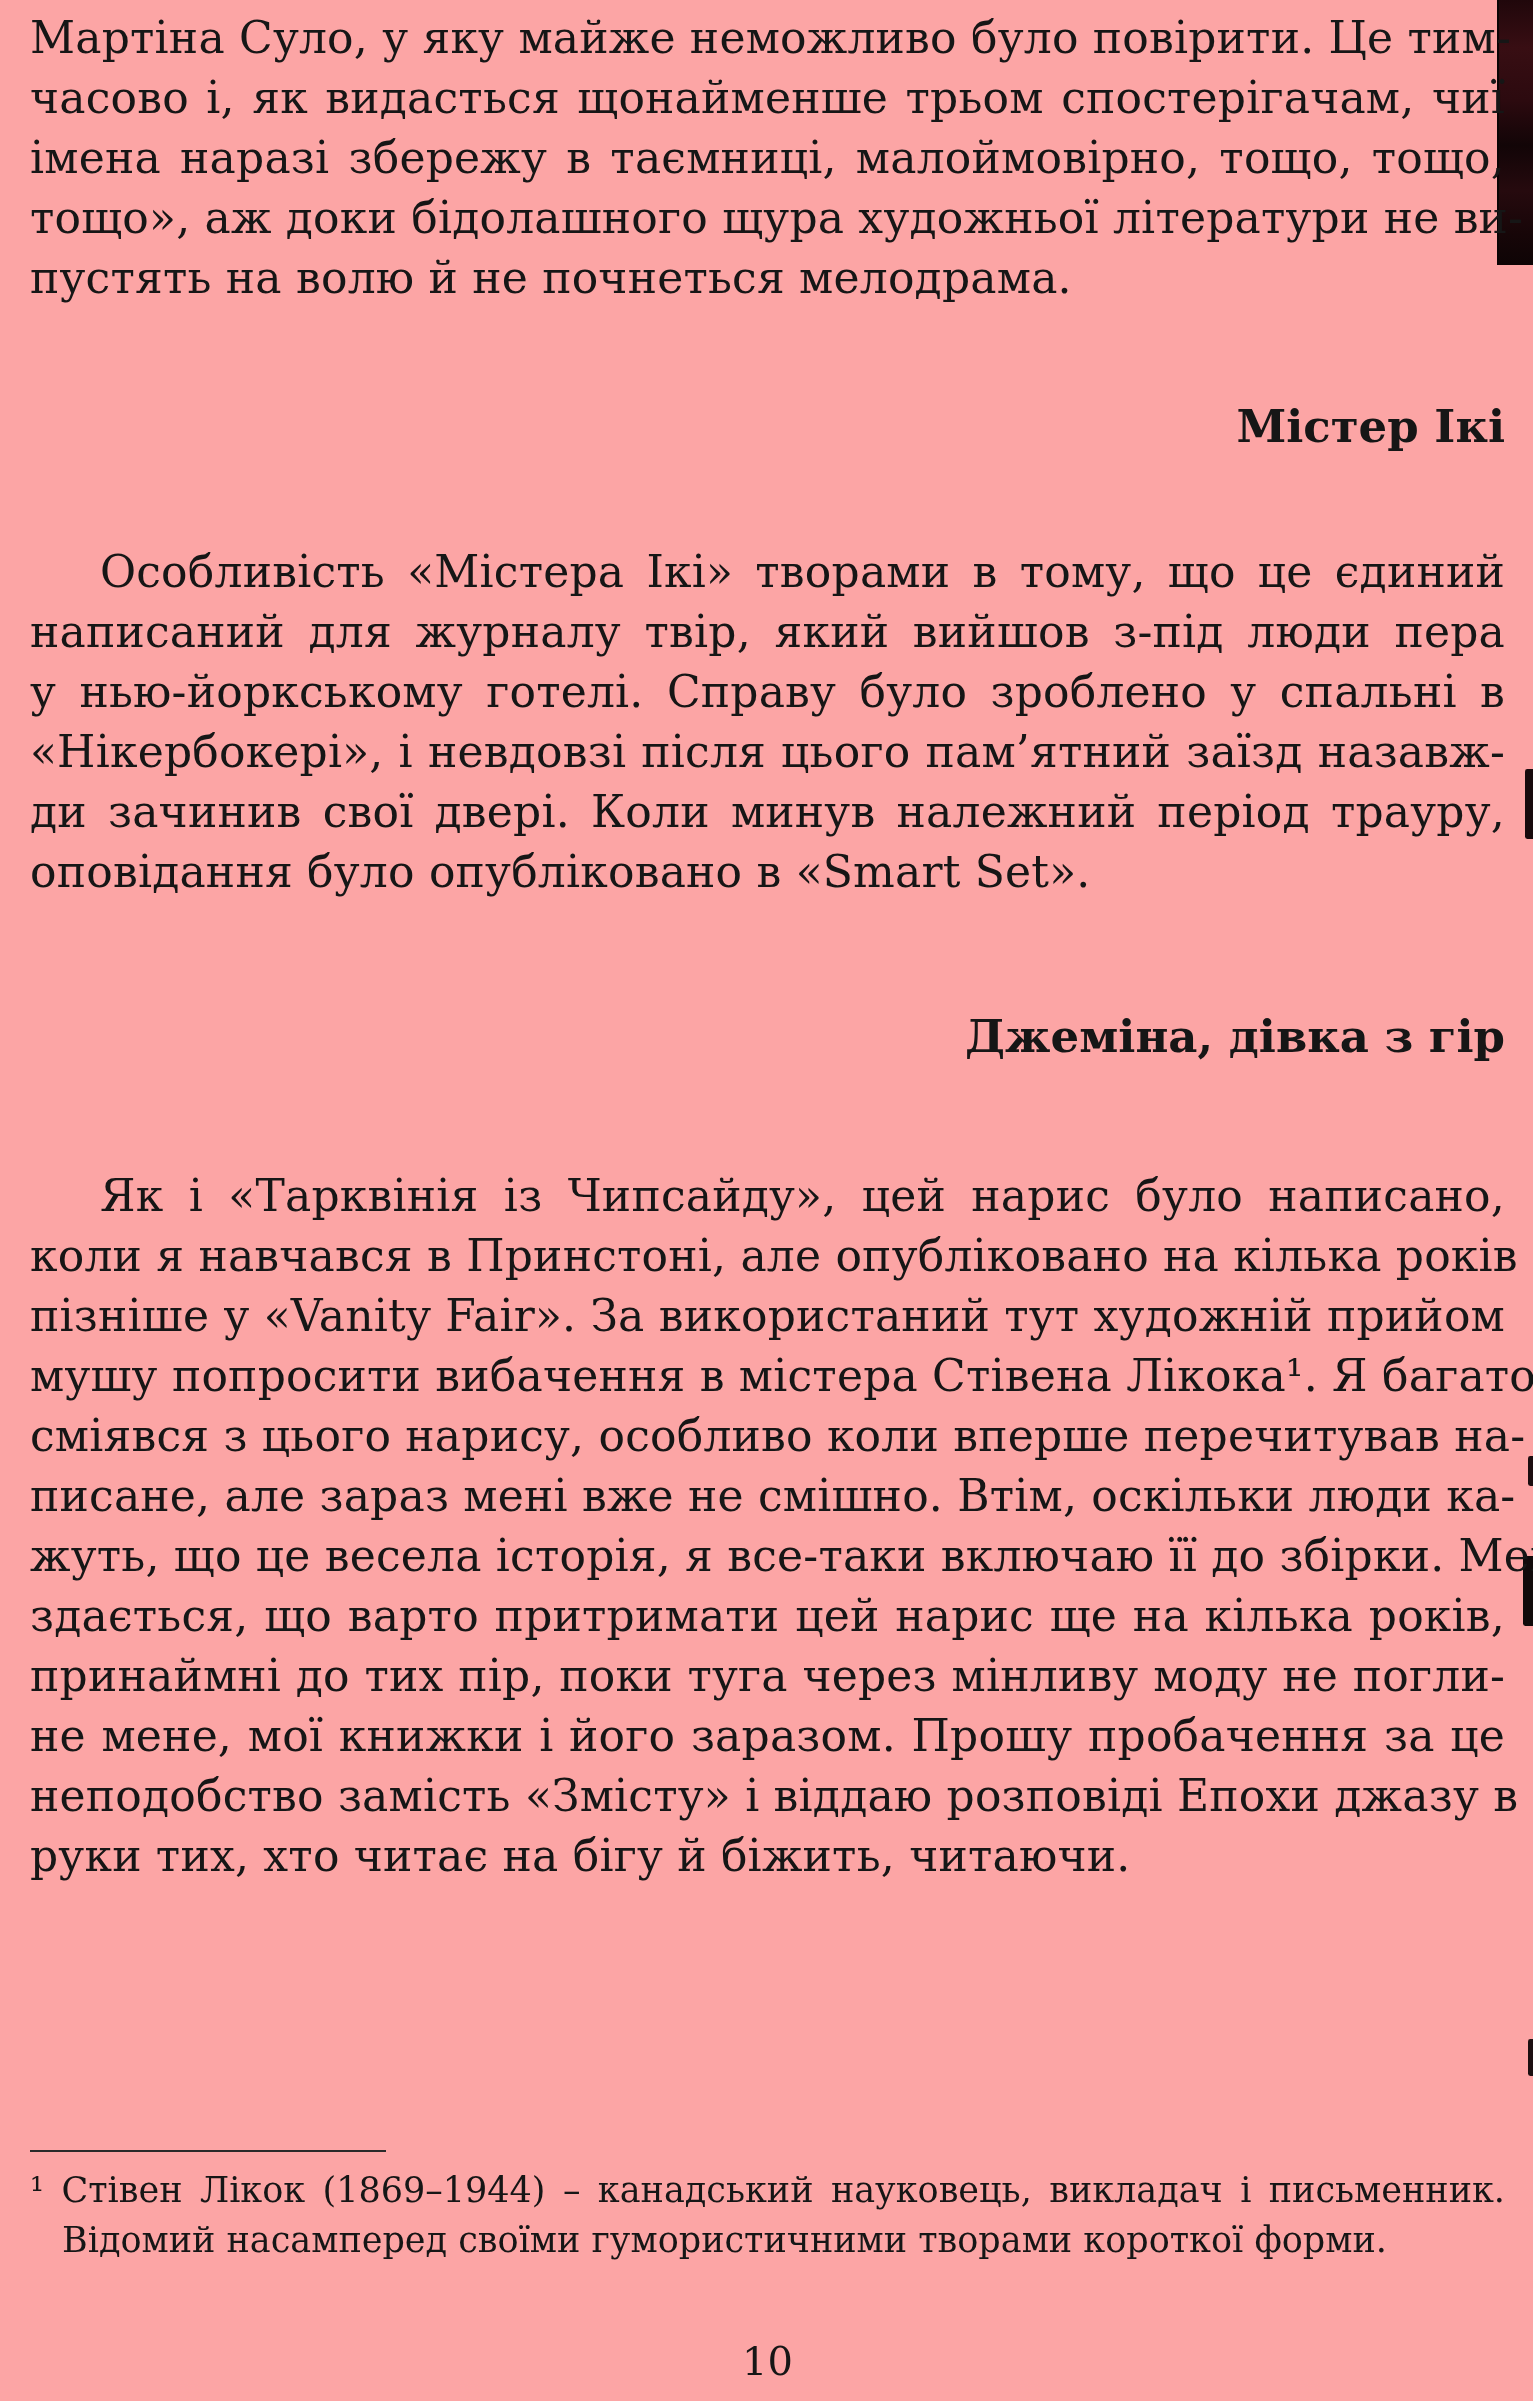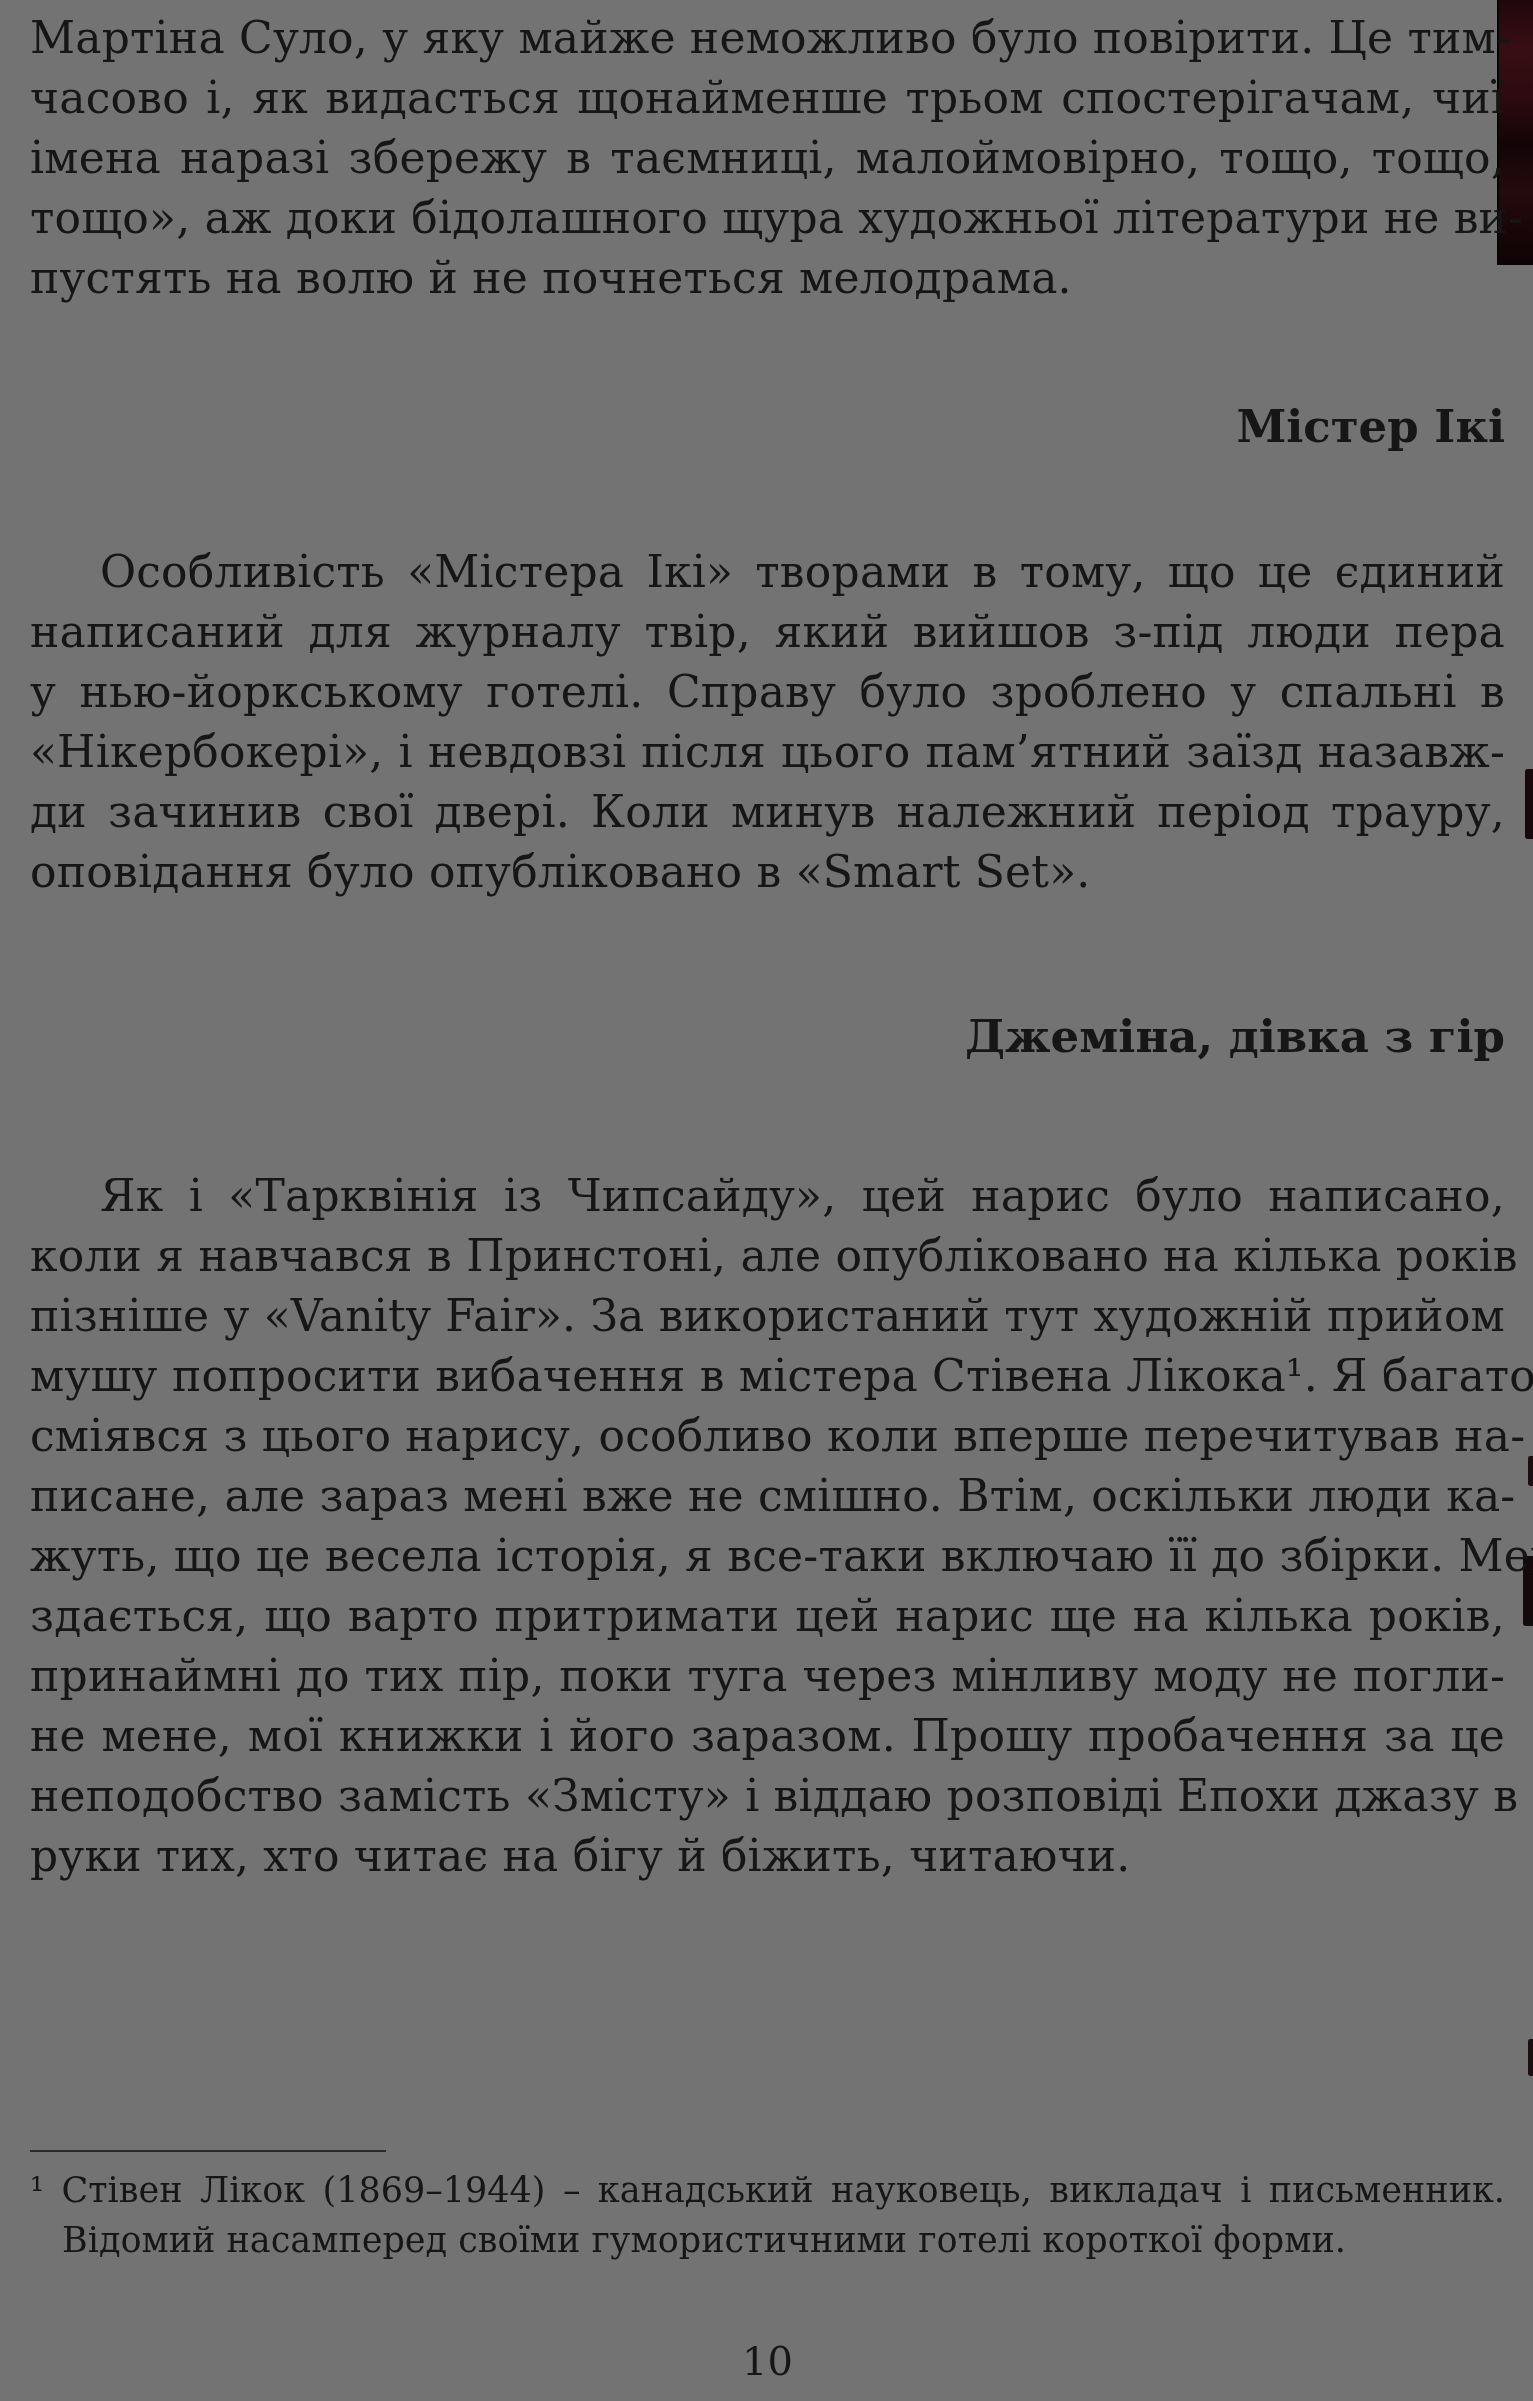--- a/index.html
+++ b/index.html
@@ -4,21 +4,21 @@
 <style>
   html, body {
     margin: 0;
     padding: 0;
     background: #ffffff;
   }
   .page {
     position: relative;
     width: 1534px;
     height: 2401px;
-    background: #737373;
+    background: #fca5a5;
     overflow: hidden;
     font-family: "DejaVu Serif", "Liberation Serif", serif;
     color: #161616;
   }
   .text-col {
     position: absolute;
     left: 30px;
     right: 29px;
     top: 8px;
   }
@@ -148,20 +148,20 @@
       <div class="line">здається, що варто притримати цей нарис ще на кілька років,</div>
       <div class="line">принаймні до тих пір, поки туга через мінливу моду не погли-</div>
       <div class="line">не мене, мої книжки і його заразом. Прошу пробачення за це</div>
       <div class="line">неподобство замість «Змісту» і віддаю розповіді Епохи джазу в</div>
       <div class="line last">руки тих, хто читає на бігу й біжить, читаючи.</div>
     </div>
 
     <div class="footnote">
       <div class="fn-rule"></div>
       <div class="fn-line">¹ Стівен Лікок (1869–1944) – канадський науковець, викладач і письменник.</div>
-      <div class="fn-line last">Відомий насамперед своїми гумористичними готелі короткої форми.</div>
+      <div class="fn-line last">Відомий насамперед своїми гумористичними творами короткої форми.</div>
     </div>
 
     <div class="page-number">10</div>
 
   </div>
 </div>
 
 
 </body></html>

